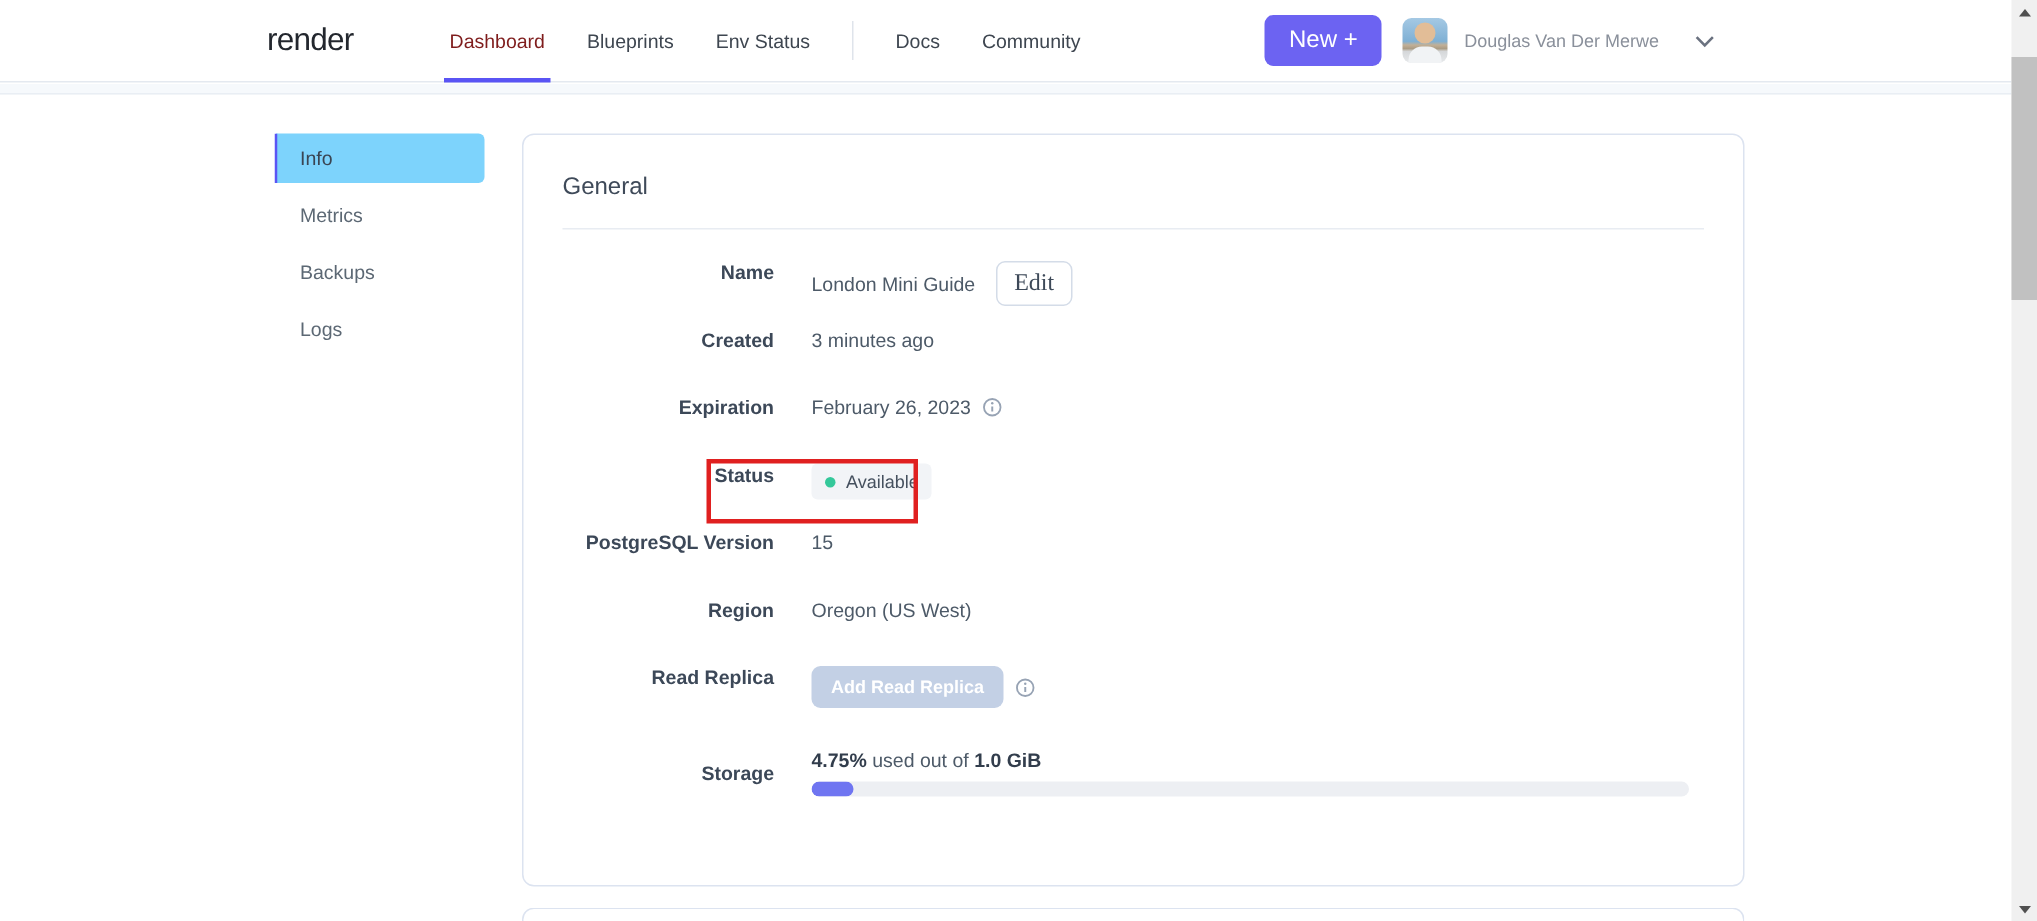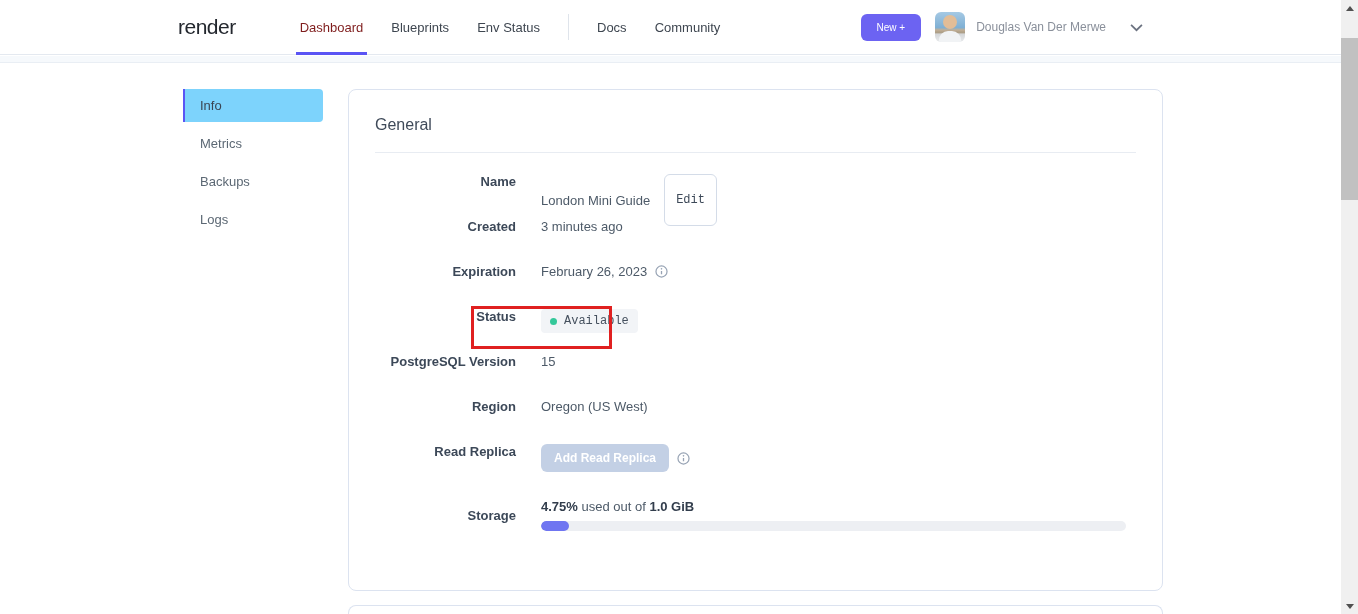--- a/index.html
+++ b/index.html
@@ -14,21 +14,21 @@
           letter-spacing:-0.5px; }
   .nav { display:flex; align-items:center; height:100%; margin-left:50px; }
   .nav-item { position:relative; height:100%; display:flex; align-items:center;
               padding:0 14px; font-size:13px; color:#3E4650; cursor:pointer; }
   .nav-item.active { color:#7f1d1d; }
   .nav-item.active::after { content:""; position:absolute; left:10px; right:10px;
               bottom:-1px; height:3px; background:#5A54F4; }
   .nav-divider { width:1px; height:26px; background:#DFE4EB; margin:0 14px; }
   .header-right { margin-left:auto; margin-right:198px; display:flex;
                   align-items:center; }
-  .new-btn { border:none; border-radius:6px; color:#fff; font-size:10px;
+  .new-btn { border:none; border-radius:6px; color:#fff; font-size:16px;
              padding:8px 16px; cursor:pointer; font-family:inherit; }
   .avatar { width:30px; height:30px; border-radius:6px; margin-left:14px;
             position:relative; overflow:hidden;
             background:linear-gradient(180deg,#a5c9e4 0%,#7fb0d4 52%,#c2b097 60%,#ab9c84 68%,#d5d7d9 74%,#e8eaec 100%); }
   .avatar::before { content:""; position:absolute; left:8px; top:3px; width:14px;
             height:14px; border-radius:50%; background:#e2bd97; }
   .avatar::after { content:""; position:absolute; left:4px; bottom:-2px; width:22px;
             height:13px; border-radius:9px 9px 0 0; background:#f1f3f5; }
   .user-name { margin-left:11px; font-size:12px; color:#8A909B; }
   .chevron { margin-left:24px; display:flex; align-items:center; cursor:pointer; }
@@ -51,25 +51,25 @@
           background:#fff; border:1px solid #DCE3F0; border-radius:8px; }
   .card-title { font-size:16px; color:#3F4A59; padding:26px 26px 0 26px; }
   .card-divider { height:1px; background:#E8ECF2; margin:18px 26px 0 26px; }
   .rows { padding-top:21px; }
   .row { display:flex; align-items:flex-start; height:45px; }
   .row-label { flex:0 0 167px; text-align:right; font-size:13px; font-weight:bold;
                color:#3C4858; }
   .row-value { margin-left:25px; font-size:13px; color:#4D5A68;
                display:flex; align-items:center; }
   .edit-btn { margin-left:14px; background:#fff; border:1px solid #D4DCE8;
-              border-radius:6px; padding:18px 11px; font-size:12px; color:#3D4958;
-              cursor:pointer; font-family:Liberation Mono, monospace; }
+              border-radius:6px; padding:5px 11px; font-size:16px; color:#3D4958;
+              cursor:pointer; font-family:Liberation Serif, serif; }
   .info-icon { margin-left:8px; display:flex; align-items:center; }
   .status-badge { display:flex; align-items:center; background:#F2F4F7;
-              border-radius:4px; padding:5px 9px; font-size:12px; color:#45505E;font-family:Liberation Mono, monospace; }
+              border-radius:4px; padding:5px 9px; font-size:12px; color:#45505E; }
   .status-dot { width:7px; height:7px; border-radius:50%; margin-right:7px; }
   .annotation-box { position:absolute; left:122px; top:216px; width:141px;
               height:43px; border:3px solid #E02020; pointer-events:none; }
   .disabled-btn { border:none; background:#C3D0E5; color:#ffffff; font-size:12px;
               font-weight:bold; border-radius:6px; padding:7px 13px;
               font-family:inherit; cursor:not-allowed; }
   .storage-row { display:flex; align-items:center; margin-top:10px; }
   .storage-value { margin-left:25px; }
   .storage-text { font-size:13px; color:#4D5A68; margin-bottom:7px; }
   .storage-text b { color:#323D4C; }

